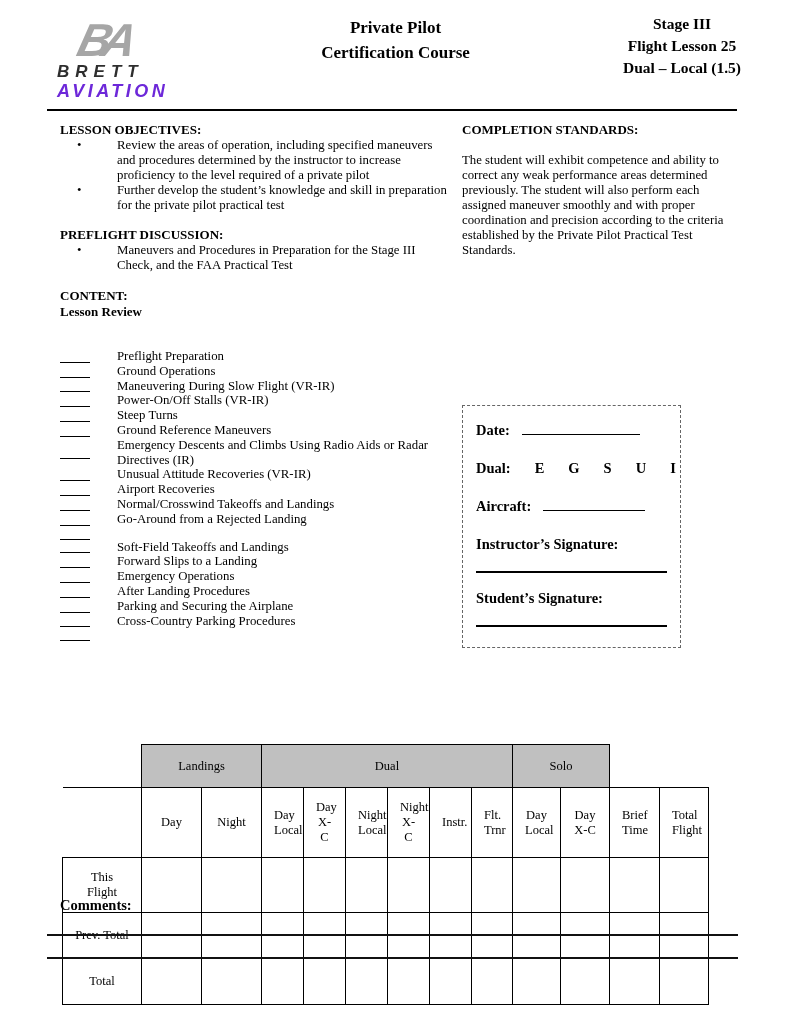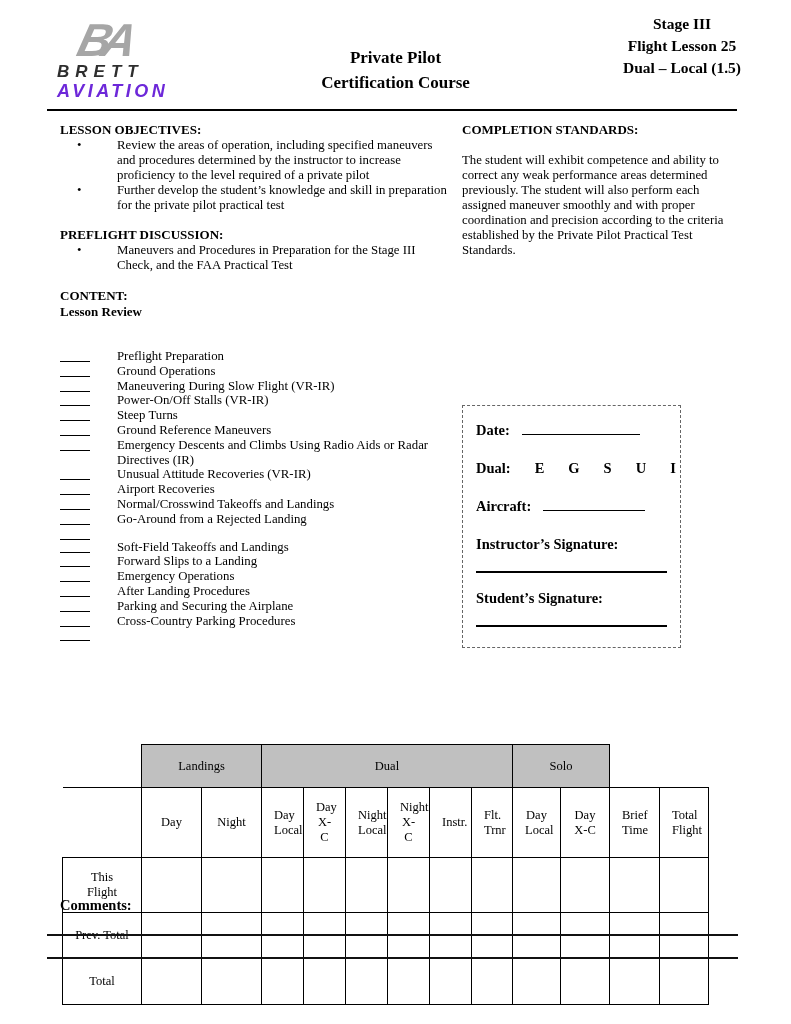--- a/index.html
+++ b/index.html
@@ -9,40 +9,40 @@
   
   .header{position:absolute;top:0;left:0;right:0;height:110px;}
   .logo{position:absolute;left:57px;top:18px;width:160px;}
   .logo-monogram{font-family:"Liberation Sans",sans-serif;font-style:italic;font-weight:700;
     font-size:46px;line-height:44px;color:#a6a6a6;transform:skewX(-14deg);
     letter-spacing:-9px;margin-left:22px;}
   .logo-name1{font-family:"Liberation Sans",sans-serif;font-style:italic;font-weight:700;
     font-size:17px;line-height:19px;color:#2e2e2e;letter-spacing:6px;}
   .logo-name2{font-family:"Liberation Sans",sans-serif;font-style:italic;font-weight:700;
     font-size:18px;line-height:20px;color:#6d28d9;letter-spacing:3.5px;}
-  .title{position:absolute;left:200px;right:200px;top:45px;text-align:center;
+  .title{position:absolute;left:200px;right:200px;top:15px;text-align:center;
     font-weight:bold;font-size:17px;line-height:25px;}
   .stage{position:absolute;right:50px;top:13px;text-align:center;
     font-weight:bold;font-size:15.5px;line-height:22px;}
   .divider{position:absolute;top:109px;left:47px;width:690px;border-top:2px solid #000;}
 
   
   .left-col{position:absolute;top:122px;left:60px;width:392px;font-size:12.8px;}
   .right-col{position:absolute;top:122px;left:462px;width:277px;font-size:12.8px;}
   .section-heading{font-weight:bold;font-size:13px;line-height:16px;}
   .mt{margin-top:14px;}
   .bullet-row{display:flex;line-height:15px;}
   .bullet{flex:none;width:57px;padding-left:17px;box-sizing:border-box;}
   .bullet-text{width:335px;}
   .body-text{margin:15px 0 0 0;line-height:15px;}
 
   
   .content-block{position:absolute;top:288px;left:60px;width:395px;font-size:12.8px;}
   .check-list{margin-top:29px;}
-  .check-row{display:flex;align-items:flex-start;line-height:14.8px;}
+  .check-row{display:flex;align-items:center;line-height:14.8px;}
   .blank{flex:none;width:30px;height:11px;border-bottom:1px solid #000;
     margin-right:27px;margin-top:1px;}
   .item-text{width:322px;}
 
   
   .grade-box{position:absolute;top:405px;left:462px;width:219px;height:243px;
     border:1.5px dashed #666;box-sizing:border-box;padding:15px 13px;overflow:hidden;}
   .gb-row{margin-bottom:20px;white-space:nowrap;}
   .gb-label{font-weight:bold;font-size:14.5px;}
   .gb-blank{display:inline-block;border-bottom:1.5px solid #000;height:13px;margin-left:8px;}

